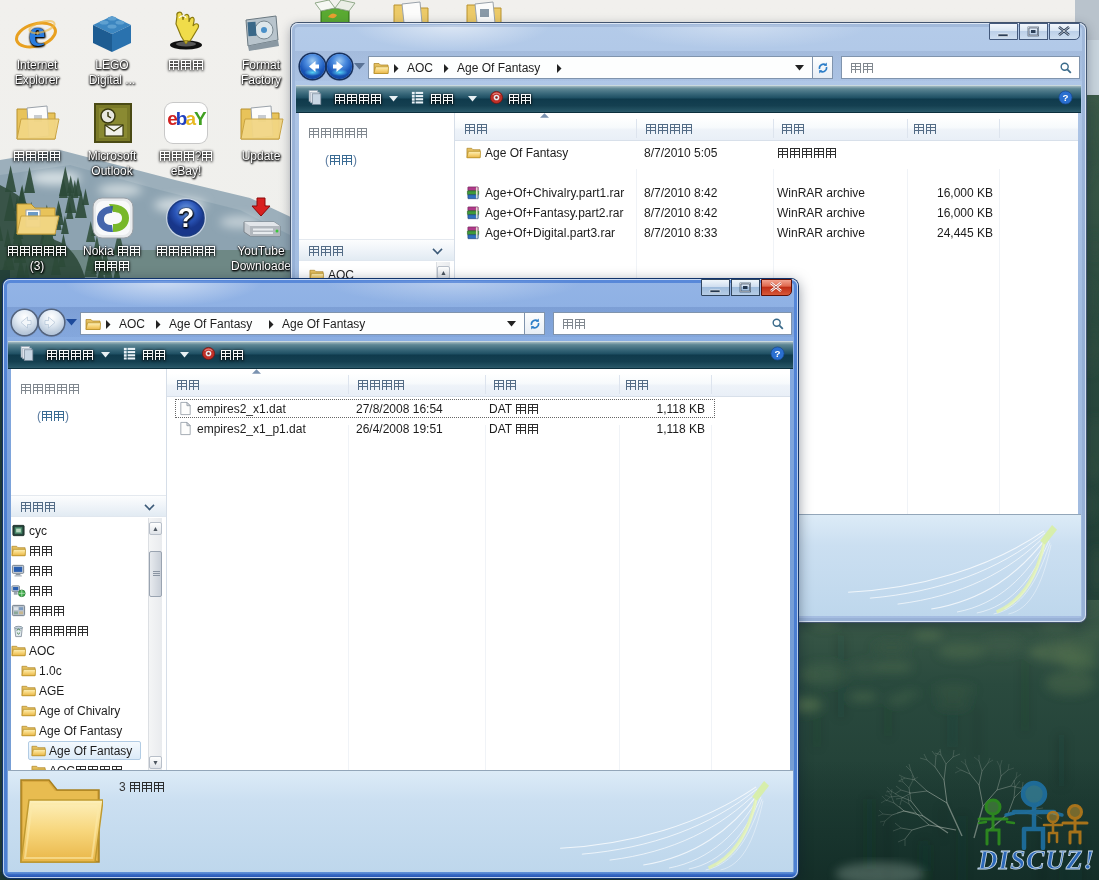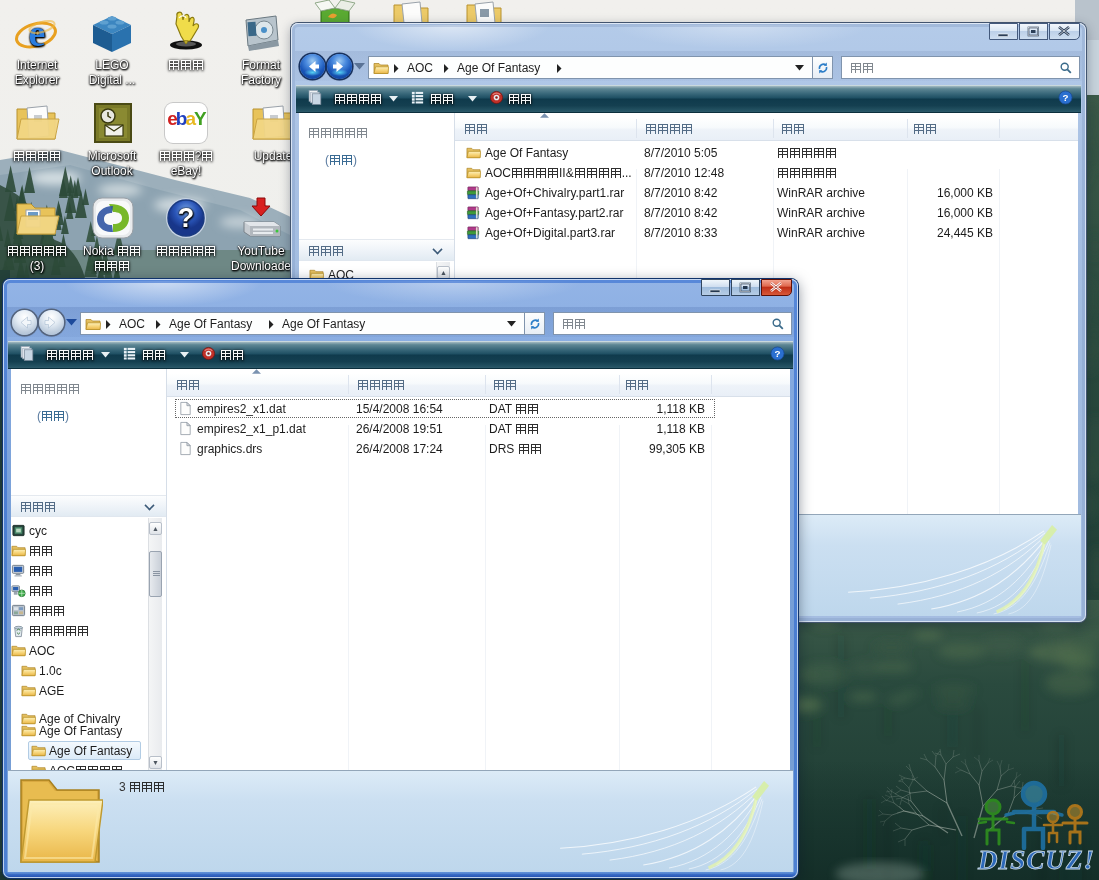--- a/index.html
+++ b/index.html
@@ -543,21 +543,21 @@
     <div>Microsoft<br>Outlook</div>
   </div>
 <div class="dico" style="left:149px;top:101px">
     <div class="ic">
       <div style="position:absolute;left:2px;top:2px;width:42px;height:40px;background:#fff;border-radius:8px;box-shadow:0 0 0 1px #c8c8c8"></div>
       <div style="position:absolute;left:0;top:10px;width:46px;text-align:center;font-size:19px;font-weight:bold;letter-spacing:-2px;text-shadow:none">
       <span style="color:#d02020">e</span><span style="color:#2040c0">b</span><span style="color:#e8b820">a</span><span style="color:#40a020">Y</span></div>
     </div>
     <div><i class="cjw"></i><i class="cjw"></i><i class="cjw"></i>?<i class="cjw"></i><br>eBay!</div>
   </div>
-<div class="dico" style="left:236px;top:101px">
+<div class="dico" style="left:224px;top:101px">
     <div class="ic"><svg width="46" height="44" viewBox="0 0 46 44">
       <path d="M3 8 L17 8 L21 12 L41 12 L41 38 L3 38 Z" fill="#e8c35a" stroke="#b8922e" stroke-width="1"></path>
       <path d="M13 7 L33 5 L35 35 L15 37 Z" fill="#fdfdfc" stroke="#9aa2aa" stroke-width="1"></path>
       <rect x="20" y="14" width="8" height="7" fill="#c8ccd0"></rect>
       <path d="M3 38 L7 18 L45 18 L41 38 Z" fill="#f2d684" stroke="#c8a240" stroke-width="1" opacity=".95"></path>
       </svg></div>
     <div>Update</div>
   </div>
 <div class="dico" style="left:0px;top:196px">
     <div class="ic"><svg width="46" height="44" viewBox="0 0 46 44">
@@ -748,28 +748,20 @@
         <div class="vline" style="left:452px"></div>
         <div class="vline" style="left:544px"></div>
         <div class="row" style="top:2px;left:8px;width:612px">
 <svg class="abs" style="left:3px;top:2px" width="15" height="15">
             <use href="#folder16"></use>
           </svg>
 <span class="cell" style="left:22px">Age Of Fantasy</span>
 <span class="cell" style="left:181px">8/7/2010 5:05</span>
 <span class="cell" style="left:314px"><i class="cj"></i><i class="cj"></i><i class="cj"></i><i class="cj"></i><i class="cj"></i></span>
 </div>
-        <div class="row" style="top:22px;left:8px;width:612px">
-<svg class="abs" style="left:3px;top:2px" width="15" height="15">
-            <use href="#folder16"></use>
-          </svg>
-<span class="cell" style="left:22px">AOC<i class="cj"></i><i class="cj"></i><i class="cj"></i><i class="cj"></i>II&amp;<i class="cj"></i><i class="cj"></i><i class="cj"></i><i class="cj"></i>...</span>
-<span class="cell" style="left:181px">8/7/2010 12:48</span>
-<span class="cell" style="left:314px"><i class="cj"></i><i class="cj"></i><i class="cj"></i><i class="cj"></i><i class="cj"></i></span>
-</div>
         <div class="row" style="top:42px;left:8px;width:612px">
 <svg class="abs" style="left:3px;top:2px" width="15" height="15">
             <use href="#rar16"></use>
           </svg>
 <span class="cell" style="left:22px">Age+Of+Chivalry.part1.rar</span>
 <span class="cell" style="left:181px">8/7/2010 8:42</span>
 <span class="cell" style="left:314px">WinRAR archive</span>
 <span class="cell" style="right:82px;text-align:right;width:80px">16,000 KB</span>
         </div>
         <div class="row" style="top:62px;left:8px;width:612px">
@@ -944,21 +936,21 @@
             <use href="#folder16"></use>
           </svg>
 <span class="abs" style="left:28px;top:0px">1.0c</span>
         </div>
         <div class="treerow" style="left:0;top:312px;width:156px">
 <svg class="abs" style="left:10px;top:2px" width="15" height="15">
             <use href="#folder16"></use>
           </svg>
 <span class="abs" style="left:28px;top:0px">AGE</span>
         </div>
-        <div class="treerow" style="left:0;top:340px;width:125px">
+        <div class="treerow" style="left:0;top:332px;width:125px">
 <svg class="abs" style="left:10px;top:2px" width="15" height="15">
             <use href="#folder16"></use>
           </svg>
 <span class="abs" style="left:28px;top:0px">Age of Chivalry</span>
         </div>
         <div class="treerow" style="left:0;top:352px;width:156px">
 <svg class="abs" style="left:10px;top:2px" width="15" height="15">
             <use href="#folder16"></use>
           </svg>
 <span class="abs" style="left:28px;top:0px">Age Of Fantasy</span>
@@ -1001,41 +993,32 @@
         <div class="vline" style="left:181px"></div>
         <div class="vline" style="left:318px"></div>
         <div class="vline" style="left:452px"></div>
         <div class="vline" style="left:544px"></div>
         <div class="row" style="top:2px;left:8px;width:612px">
           <div class="abs" style="left:0px;top:0px;width:540px;height:19px;border:1px dotted #666"></div>
 <svg class="abs" style="left:3px;top:2px" width="15" height="15">
             <use href="#page16"></use>
           </svg>
 <span class="cell" style="left:22px">empires2_x1.dat</span>
-<span class="cell" style="left:181px">15/4/2008 16:54</span>
+<span class="cell" style="left:181px">27/8/2008 16:54</span>
 <span class="cell" style="left:314px">DAT <i class="cj"></i><i class="cj"></i></span>
 <span class="cell" style="right:82px;text-align:right;width:80px">1,118 KB</span>
         </div>
         <div class="row" style="top:22px;left:8px;width:612px">
 <svg class="abs" style="left:3px;top:2px" width="15" height="15">
             <use href="#page16"></use>
           </svg>
 <span class="cell" style="left:22px">empires2_x1_p1.dat</span>
 <span class="cell" style="left:181px">26/4/2008 19:51</span>
 <span class="cell" style="left:314px">DAT <i class="cj"></i><i class="cj"></i></span>
 <span class="cell" style="right:82px;text-align:right;width:80px">1,118 KB</span>
-        </div>
-        <div class="row" style="top:42px;left:8px;width:612px">
-<svg class="abs" style="left:3px;top:2px" width="15" height="15">
-            <use href="#page16"></use>
-          </svg>
-<span class="cell" style="left:22px">graphics.drs</span>
-<span class="cell" style="left:181px">26/4/2008 17:24</span>
-<span class="cell" style="left:314px">DRS <i class="cj"></i><i class="cj"></i></span>
-<span class="cell" style="right:82px;text-align:right;width:80px">99,305 KB</span>
         </div>
       </div>
  </div>
  <div class="details">
       <svg class="abs" style="right:2px;top:2px" width="240" height="99">
         <use href="#swoosh"></use>
       </svg>
 <svg class="abs" style="left:11px;top:3px" width="84" height="92">
         <use href="#folderbig"></use>
       </svg>

